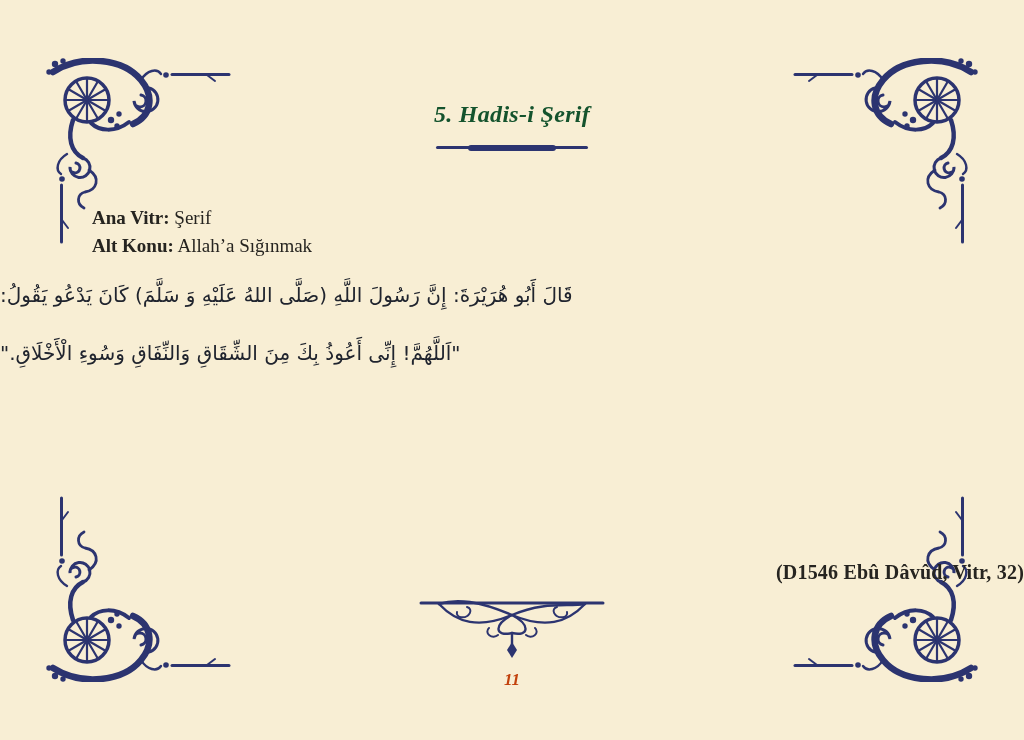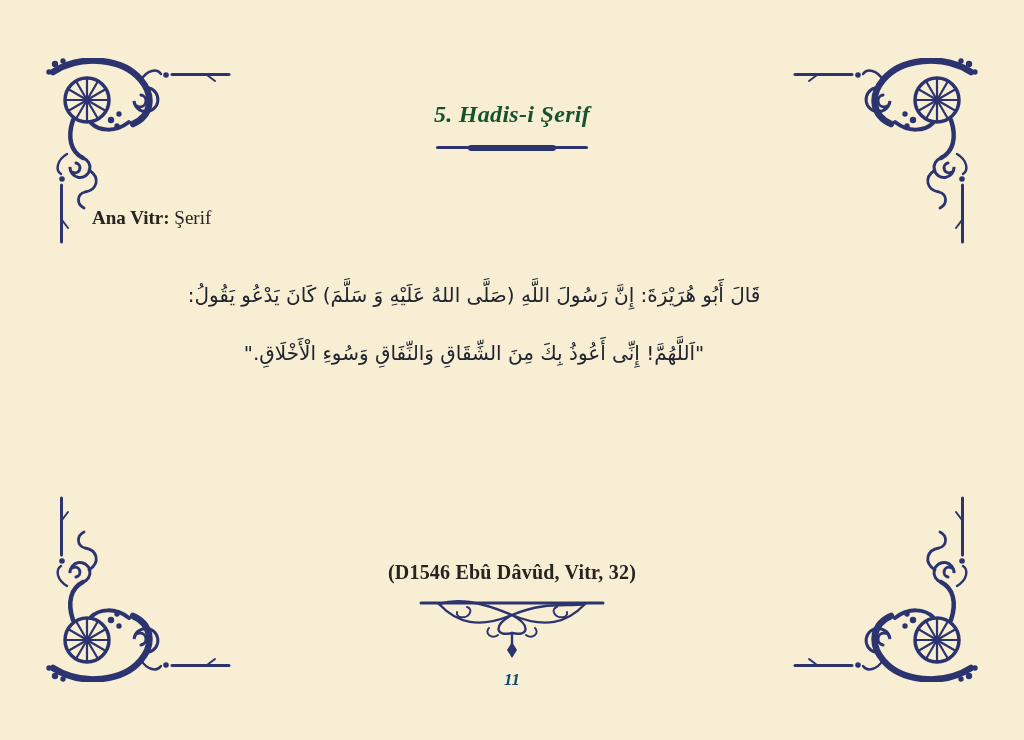--- a/index.html
+++ b/index.html
@@ -23,39 +23,39 @@
   .title-rule::after{
     content:"";position:absolute;left:50%;top:50%;
     transform:translate(-50%,-50%);
     width:88px;height:6px;background:#2c3470;border-radius:3px;
   }
   
   .topics{top:204px;left:92px;font-size:19px;line-height:28px;}
   .topics b{font-weight:bold;}
   
   .arabic{
-    left:0;width:948px;text-align:center;direction:rtl;
+    left:0;width:948px;text-align:left;direction:rtl;
     font-family:"DejaVu Sans",sans-serif;
     font-size:20px;color:#20242e;
   }
   .arabic-1{top:283px;}
   .arabic-2{top:341px;}
   
   .turkish{top:419px;left:88px;width:740px;font-size:19.5px;line-height:28.5px;}
   .turkish .translation{font-style:italic;}
   
   .citation{
-    top:561px;left:0;width:1024px;text-align:center;
+    top:561px;left:0;width:1024px;text-align:right;
     font-size:20px;font-weight:bold;letter-spacing:0.2px;
   }
   
   .divider-ornament{top:599px;left:50%;transform:translateX(-50%);}
   .page-number{
     top:670px;left:0;width:1024px;text-align:center;
-    font-size:17px;font-weight:bold;font-style:italic;color:#0c4a6e;
+    font-size:17px;font-weight:bold;font-style:italic;color:#c2410c;
   }
   
   .corner{width:190px;height:200px;}
   .corner.tl{top:58px;left:45px;}
   .corner.tr{top:58px;right:45px;transform:scaleX(-1);}
   .corner.bl{bottom:58px;left:45px;transform:scaleY(-1);}
   .corner.br{bottom:58px;right:45px;transform:scale(-1,-1);}
   svg{display:block;}
 </style>
 </head>
@@ -127,20 +127,24 @@
   </svg>
 
 <div class="abs page-title">5. Hadis-i Şerif</div>
 <div class="abs title-rule"></div>
 
 <div class="abs topics">
   <div>
     <b>Ana Vitr:</b>
     <span>Şerif</span>
   </div>
+  <div>
+    <b>Alt Konu:</b>
+    <span>Allah’a Sığınmak</span>
+  </div>
 </div>
 
 <div class="abs arabic arabic-1" dir="rtl">قَالَ أَبُو هُرَيْرَةَ: إِنَّ رَسُولَ اللَّهِ (صَلَّى اللهُ عَلَيْهِ وَ سَلَّمَ) كَانَ يَدْعُو يَقُولُ:</div>
 <div class="abs arabic arabic-2" dir="rtl">"اَللَّهُمَّ! إِنِّى أَعُوذُ بِكَ مِنَ الشِّقَاقِ وَالنِّفَاقِ وَسُوءِ الْأَخْلَاقِ."</div>
 
 <div class="abs turkish">
 </div>
 
 <div class="abs citation">(D1546 Ebû Dâvûd, Vitr, 32)</div>
 

